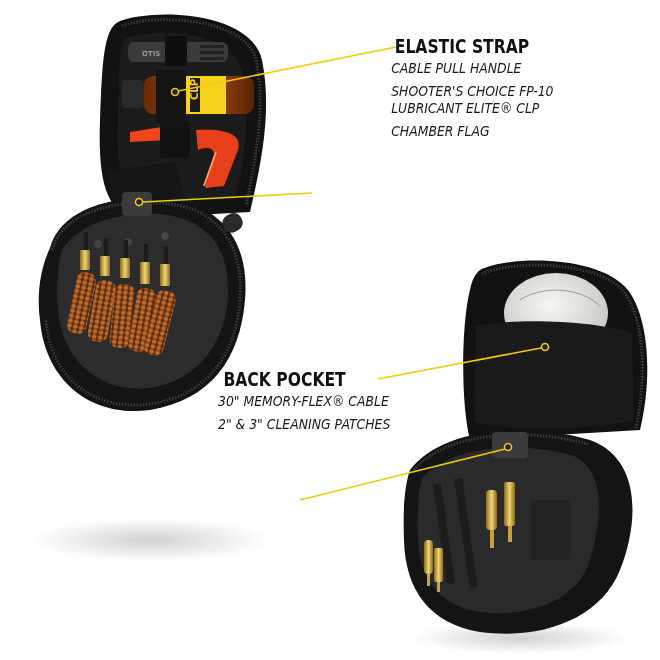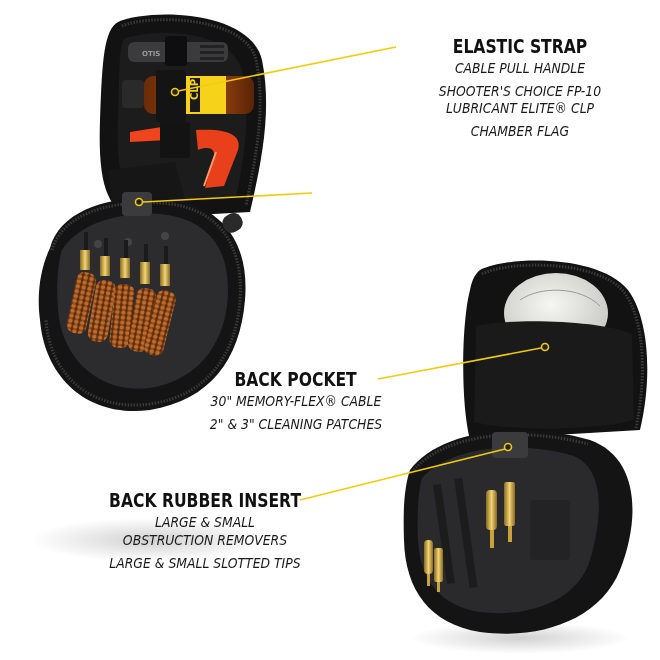--- a/index.html
+++ b/index.html
@@ -1,19 +1,19 @@
 <!DOCTYPE html>
 <html><head>
 <meta charset="utf-8">
 <style>
   html, body { margin:0; padding:0; background:#ffffff; }
   body { width:660px; height:660px; position:relative; overflow:hidden; font-family:"DejaVu Sans", sans-serif; color:#111; }
   .stage { position:absolute; left:0; top:0; width:548px; height:660px; }
   svg.art { position:absolute; left:0; top:0; }
-  .callout { position:absolute; text-align:center; }
+  .callout { position:absolute; }
   .heading { font-family:"DejaVu Sans", sans-serif; font-weight:bold; font-size:19px; letter-spacing:0px; color:#111; display:inline-block; transform:scaleX(0.82); transform-origin:center; white-space:nowrap; line-height:24px; }
   .sub { font-family:"DejaVu Sans", sans-serif; font-style:italic; font-size:13.5px; color:#1a1a1a; white-space:nowrap; line-height:20px; transform:scaleX(0.92); transform-origin:center; }
   .sub.gap { margin-top:3px; }
 </style>
 </head>
 <body>
 
 <div class="stage">
 
   <svg class="art" width="660" height="660" viewBox="0 0 660 660">
@@ -153,26 +153,20 @@
 
   <div class="callout" style="left:380px; top:34px; width:280px;">
     <div><span class="heading">ELASTIC STRAP</span></div>
     <div class="sub">CABLE PULL HANDLE</div>
     <div class="sub gap">SHOOTER'S CHOICE FP-10</div>
     <div class="sub" style="margin-top:-3px;">LUBRICANT ELITE® CLP</div>
     <div class="sub gap">CHAMBER FLAG</div>
   </div>
 
 
-  <div class="callout" style="left:196px; top:367px; width:200px;">
+  <div class="callout" style="left:210px; top:367px; width:200px;">
     <div><span class="heading">BACK POCKET</span></div>
     <div class="sub">30" MEMORY-FLEX® CABLE</div>
     <div class="sub gap">2" &amp; 3" CLEANING PATCHES</div>
   </div>
 
-  <div class="callout" style="left:80px; top:488px; width:250px;">
-    <div><span class="heading">BACK RUBBER INSERT</span></div>
-    <div class="sub">LARGE &amp; SMALL</div>
-    <div class="sub" style="margin-top:-2px;">OBSTRUCTION REMOVERS</div>
-    <div class="sub gap">LARGE &amp; SMALL SLOTTED TIPS</div>
-  </div>
 
 </div>
 
 </body></html>

